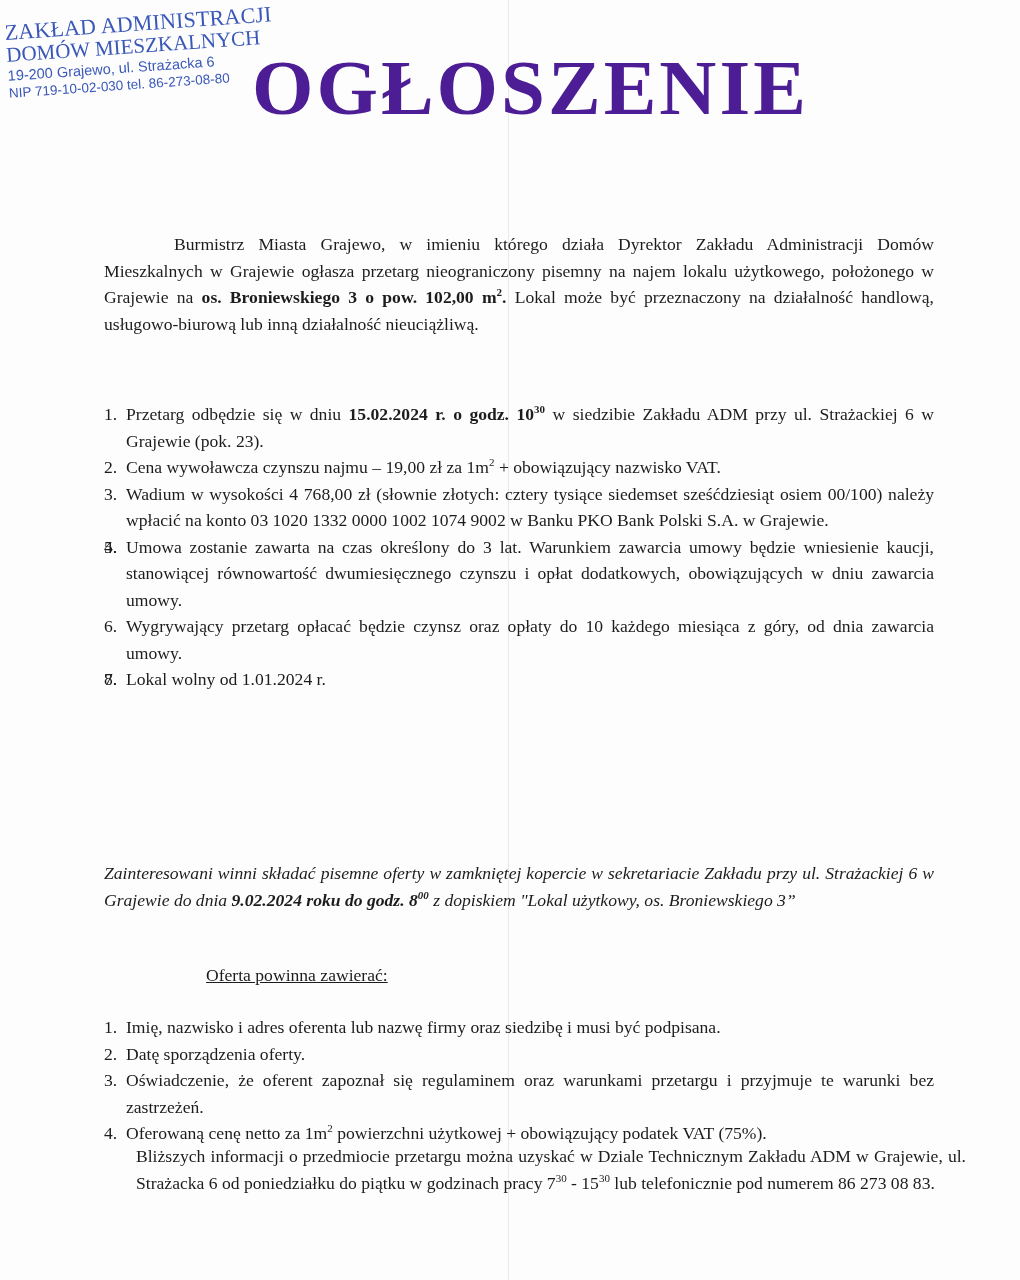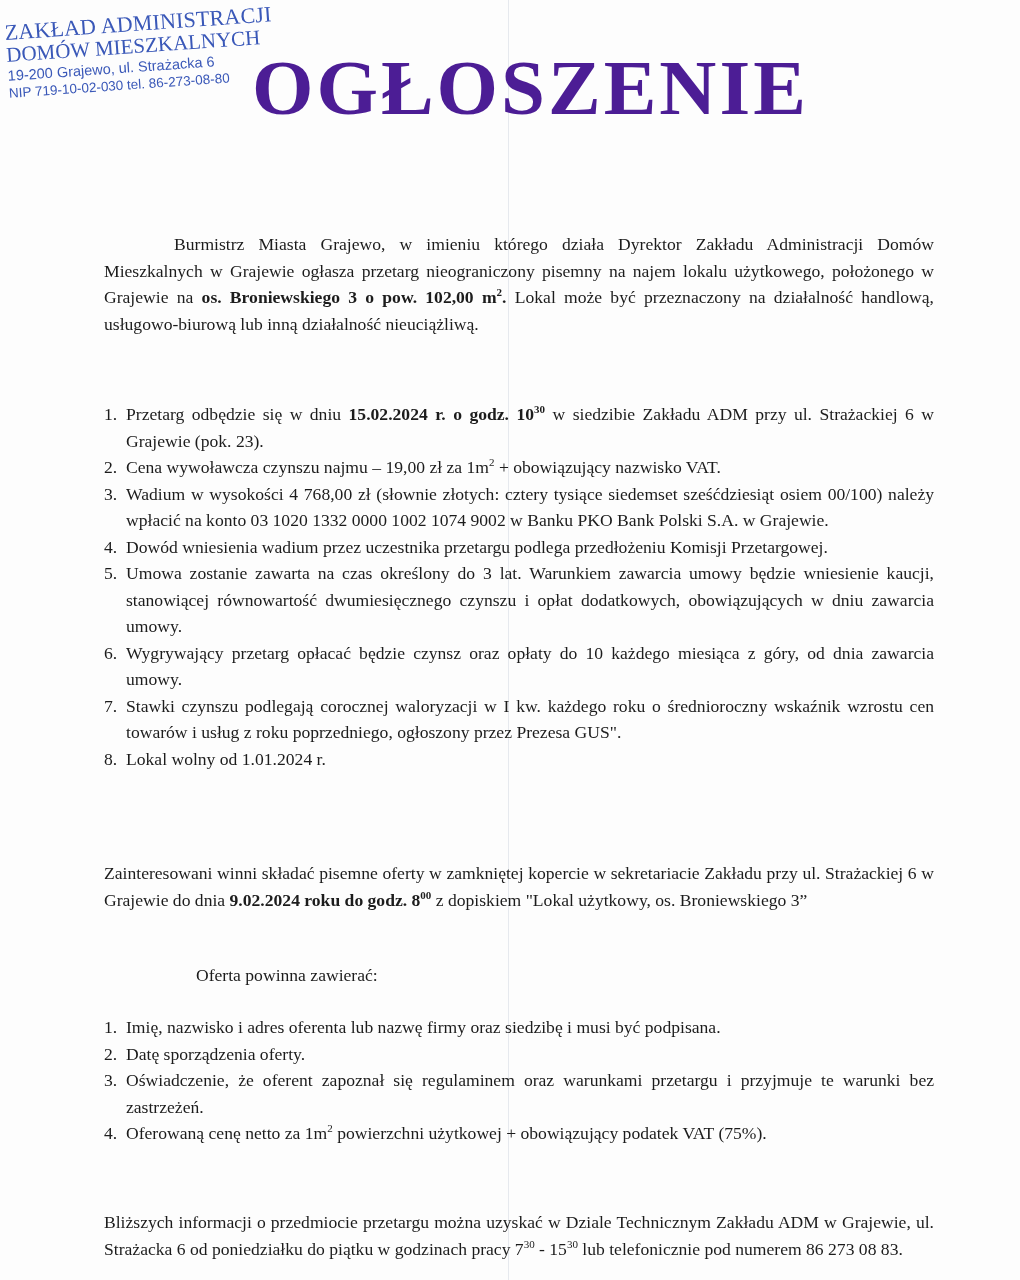--- a/index.html
+++ b/index.html
@@ -20,24 +20,24 @@
     position:absolute; left:252px; top:48px; font-family:"Liberation Serif", serif;
     font-weight:bold; font-size:79px; letter-spacing:3px; color:#4c1d95; line-height:1;
   }
   .txt { font-size:17.6px; line-height:26.5px; }
   .para { position:absolute; left:104px; width:830px; text-align:justify; }
   .intro { top:231px; text-indent:70px; }
   ol.list { position:absolute; left:104px; width:830px; margin:0; padding:0; list-style:none; }
   ol.list li { position:relative; padding-left:22px; text-align:justify; }
   ol.list li .num { position:absolute; left:0; top:0; }
   .l1 { top:401px; }
-  .contact { top:860px; }
-  .subhead { position:absolute; left:196px; top:962px; }
+  .contact { top:860px;font-style:italic; }
+  .subhead { position:absolute; left:206px; top:962px; text-decoration:underline; }
   .l2 { top:1014px; }
-  .info { top:1209px; }
+  .info { top:1143px;margin-left:32px; }
   sup { font-size:11px; line-height:0; vertical-align:7px; }
   b { font-weight:bold; }
 </style>
 </head>
 <body>
 
 <div class="fold"></div>
 
 <div class="stamp">
   <div class="s1">ZAKŁAD ADMINISTRACJI</div>
@@ -47,24 +47,24 @@
 </div>
 
 <div class="title">OGŁOSZENIE</div>
 
 <div class="para intro txt"><span>Burmistrz Miasta Grajewo, w imieniu którego działa Dyrektor Zakładu Administracji Domów Mieszkalnych w Grajewie ogłasza przetarg nieograniczony pisemny na najem lokalu użytkowego, położonego w Grajewie na </span><b><span>os. Broniewskiego 3 o pow. 102,00 m</span><sup>2</sup><span>.</span></b><span> Lokal może być przeznaczony na działalność handlową, usługowo-biurową lub inną działalność nieuciążliwą.</span></div>
 
 <ol class="list l1 txt">
   <li><span class="num">1.</span><span>Przetarg odbędzie się w dniu </span><b><span>15.02.2024 r. o godz. 10</span><sup>30</sup></b><span> w siedzibie Zakładu ADM przy ul. Strażackiej 6 w Grajewie (pok. 23).</span></li>
   <li><span class="num">2.</span><span>Cena wywoławcza czynszu najmu – 19,00 zł za 1m</span><sup>2</sup><span> + obowiązujący nazwisko VAT.</span></li>
   <li><span class="num">3.</span><span>Wadium w wysokości  4 768,00 zł (słownie złotych: cztery tysiące siedemset sześćdziesiąt osiem 00/100) należy wpłacić na konto 03 1020 1332 0000 1002 1074 9002 w Banku PKO Bank Polski S.A. w Grajewie.</span></li>
-  <li><span class="num">4.</span><span>Dowód wniesienia wadium przez uczestnika przetargu podlega przedłożeniu Komisji Przetargowej.</span></li>
+  <li><span class="num">4.</span></li>
   <li><span class="num">5.</span><span>Umowa zostanie zawarta na czas określony do 3 lat. Warunkiem zawarcia umowy będzie wniesienie kaucji, stanowiącej równowartość dwumiesięcznego czynszu i opłat dodatkowych, obowiązujących w dniu zawarcia umowy.</span></li>
   <li><span class="num">6.</span><span>Wygrywający przetarg opłacać będzie czynsz oraz opłaty do 10 każdego miesiąca z góry, od dnia zawarcia umowy.</span></li>
-  <li><span class="num">7.</span><span>Stawki czynszu podlegają corocznej waloryzacji w I kw. każdego roku o średnioroczny wskaźnik wzrostu cen towarów i usług z roku poprzedniego, ogłoszony przez Prezesa GUS".</span></li>
+  <li><span class="num">7.</span></li>
   <li><span class="num">8.</span><span>Lokal wolny od 1.01.2024 r.</span></li>
 </ol>
 
 <div class="para contact txt"><span>Zainteresowani winni składać pisemne oferty w zamkniętej kopercie w sekretariacie Zakładu przy ul. Strażackiej 6 w Grajewie do dnia </span><b><span>9.02.2024 roku do godz. 8</span><sup>00</sup></b><span> z dopiskiem "Lokal użytkowy, os. Broniewskiego 3”</span></div>
 
 <div class="subhead txt">Oferta powinna zawierać:</div>
 
 <ol class="list l2 txt">
   <li><span class="num">1.</span><span>Imię, nazwisko i adres oferenta lub nazwę firmy oraz siedzibę i musi być podpisana.</span></li>
   <li><span class="num">2.</span><span>Datę sporządzenia oferty.</span></li>

